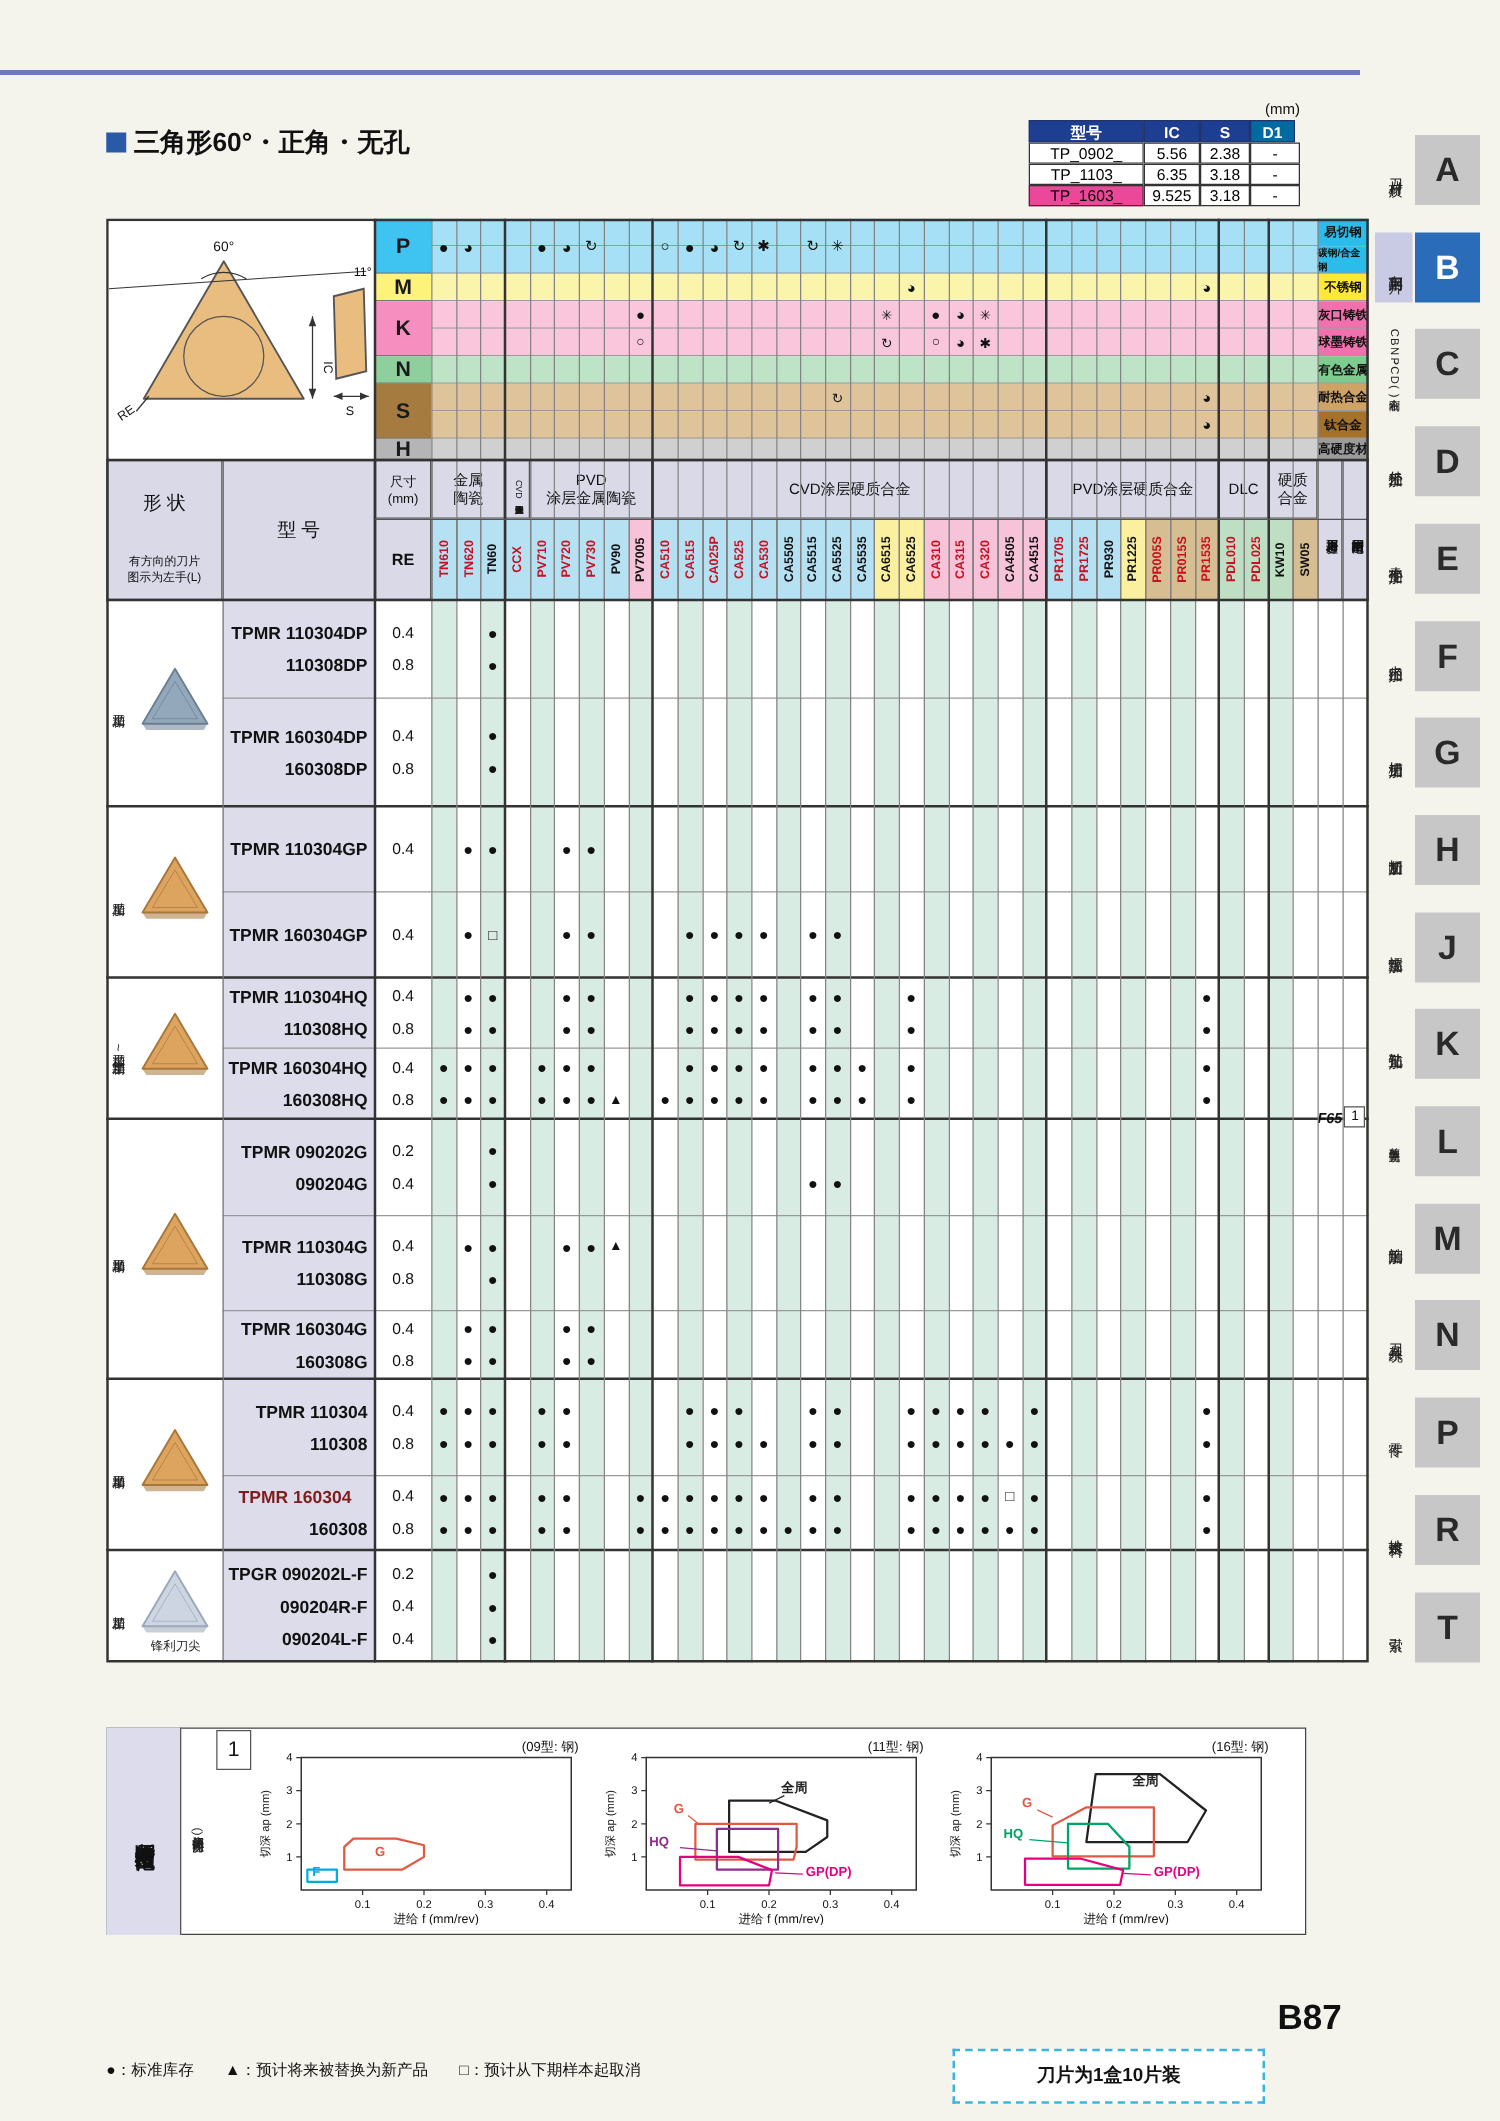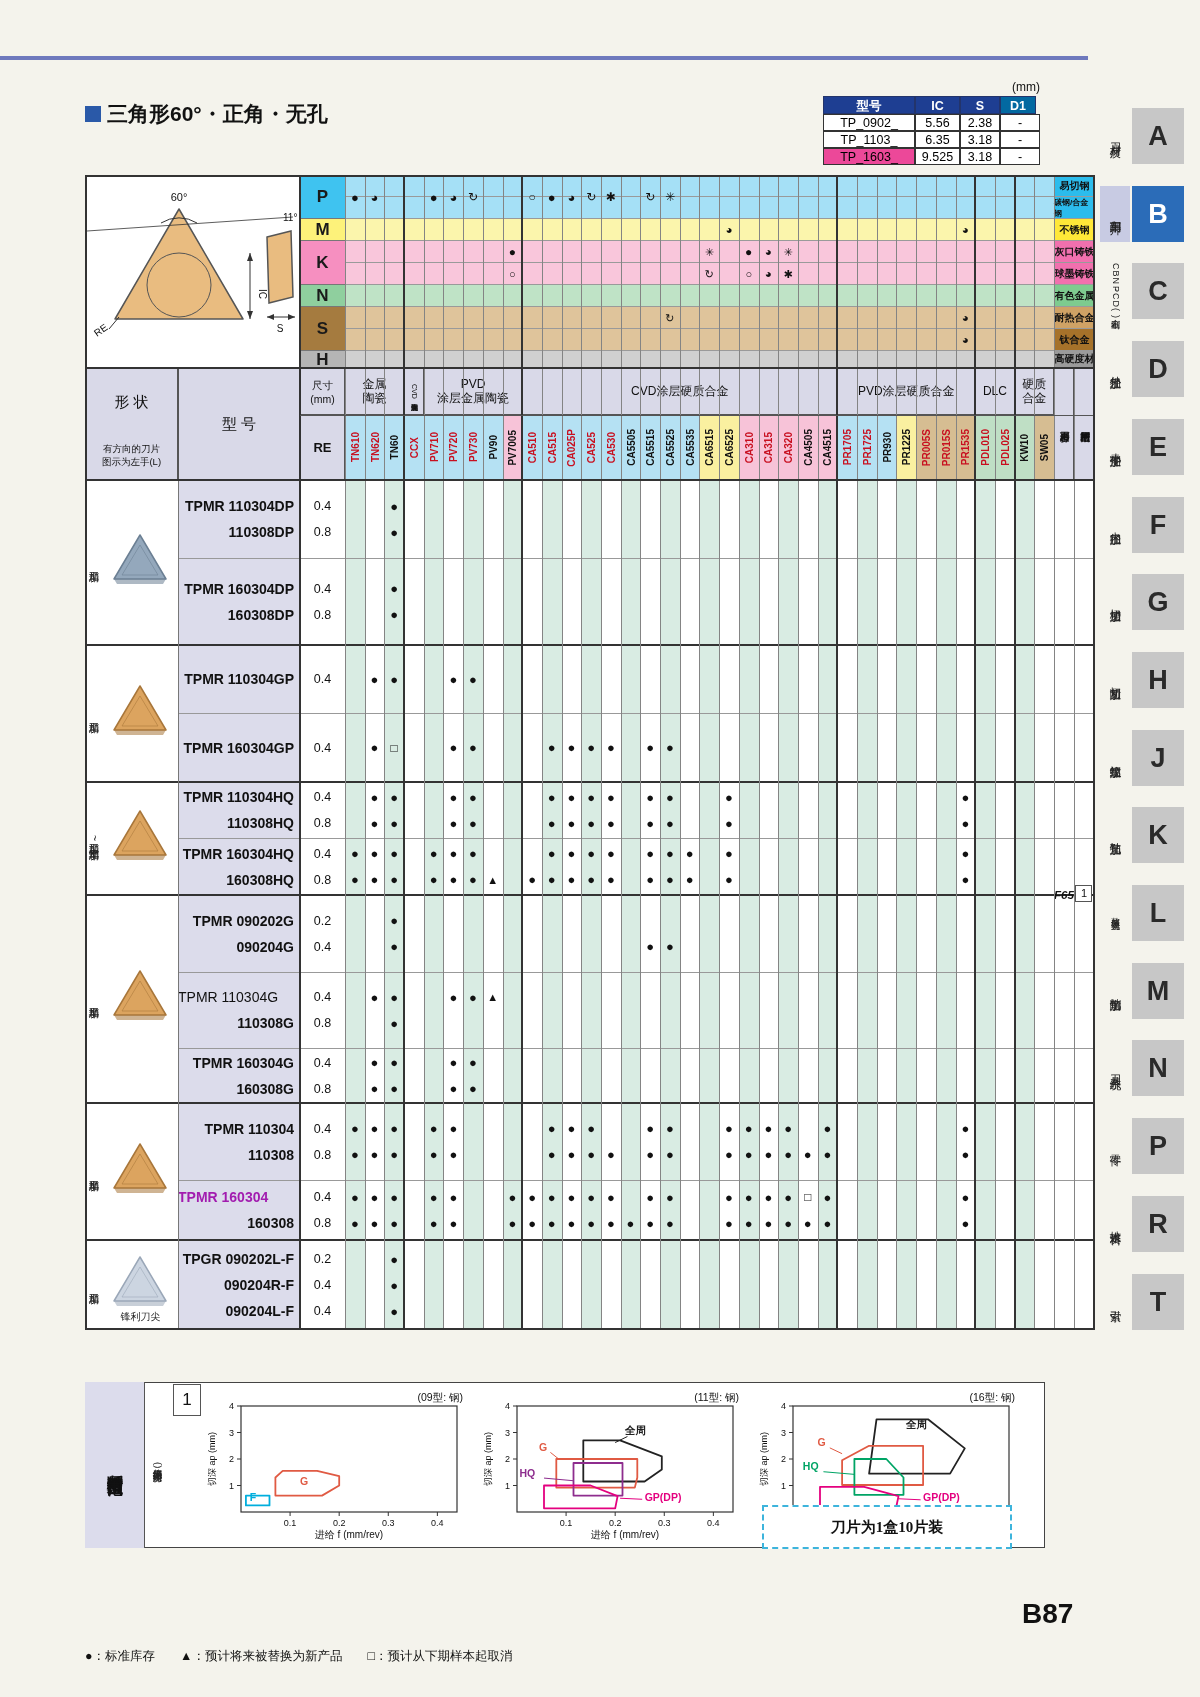--- a/index.html
+++ b/index.html
@@ -9,21 +9,21 @@
   #band{left:0;top:8px;width:1088px;height:48px;background:#c6cada;}
   #band span{position:absolute;right:16px;top:10px;font-size:25px;font-weight:bold;color:#15155e;}
   #bandline{left:0;top:56px;width:1088px;height:4px;background:#6e79bd;}
   #subtitle{left:440px;top:66px;width:600px;text-align:right;font-size:15px;color:#111;}
   #subtitle b{font-size:18px;}
   .refdot{display:inline-block;width:15px;height:15px;border-radius:50%;background:#1fb6e0;color:#fff;font-size:10px;text-align:center;line-height:15px;vertical-align:-2px;margin:0 2px;}
   #unit{left:940px;top:80px;width:100px;text-align:right;font-size:12px;color:#111;}
   #sectitle{left:85px;top:100px;font-size:21px;font-weight:bold;color:#111;display:flex;align-items:center;gap:6px;}
   #sectitle i{display:inline-block;width:16px;height:16px;background:#2a59a8;}
   #legend{left:85px;top:1648px;font-size:12.5px;color:#111;}
-  #packbox{left:762px;top:1505px;width:246px;height:40px;border:2px dashed #3db4dc;background:#fff;text-align:center;line-height:40px;font-weight:bold;font-size:15px;color:#111;font-family:Liberation Serif, serif;}
+  #packbox{left:762px;top:1639px;width:246px;height:40px;border:2px dashed #3db4dc;background:#fff;text-align:center;line-height:40px;font-weight:bold;font-size:15px;color:#111;}
   #pageno{left:1022px;top:1598px;font-size:28px;font-weight:bold;color:#111;}
   svg text{font-family:"Liberation Sans","DejaVu Sans",sans-serif;}
 </style>
 </head>
 <body>
 
 <div id="page">
   <div class="abs" id="bandline"></div>
   <div class="abs" id="unit">(mm)</div>
   <div class="abs" id="sectitle">
@@ -422,21 +422,21 @@
       <div style="position:absolute;left:85px;top:894px;width:1010px;height:2px;background:#333;"></div>
       <div style="position:absolute;left:178px;top:910.5px;width:116px;height:20px;text-align:right;font-size:14px;font-weight:bold;color:#111;line-height:20px;">TPMR 090202G</div>
       <div style="position:absolute;left:300px;top:911.5px;width:45px;height:18px;text-align:center;font-size:12.5px;color:#111;line-height:18px;">0.2</div>
       <div style="position:absolute;left:384.388px;top:911.5px;width:19.694px;height:18px;font-size:13px;color:#111;display:flex;align-items:center;justify-content:center;">●</div>
       <div style="position:absolute;left:178px;top:936.5px;width:116px;height:20px;text-align:right;font-size:14px;font-weight:bold;color:#111;line-height:20px;">090204G</div>
       <div style="position:absolute;left:300px;top:937.5px;width:45px;height:18px;text-align:center;font-size:12.5px;color:#111;line-height:18px;">0.4</div>
       <div style="position:absolute;left:384.388px;top:937.5px;width:19.694px;height:18px;font-size:13px;color:#111;display:flex;align-items:center;justify-content:center;">●</div>
       <div style="position:absolute;left:640.41px;top:937.5px;width:19.694px;height:18px;font-size:13px;color:#111;display:flex;align-items:center;justify-content:center;">●</div>
       <div style="position:absolute;left:660.104px;top:937.5px;width:19.694px;height:18px;font-size:13px;color:#111;display:flex;align-items:center;justify-content:center;">●</div>
       <div style="position:absolute;left:178px;top:972px;width:917px;height:1px;background:#999;"></div>
-      <div style="position:absolute;left:178px;top:987px;width:116px;height:20px;text-align:left;font-size:14px;font-weight:normal;color:#111;line-height:20px;">TPMR 110304G</div>
+      <div style="position:absolute;left:178px;top:987px;width:116px;height:20px;text-align:right;font-size:14px;font-weight:bold;color:#111;line-height:20px;">TPMR 110304G</div>
       <div style="position:absolute;left:300px;top:988px;width:45px;height:18px;text-align:center;font-size:12.5px;color:#111;line-height:18px;">0.4</div>
       <div style="position:absolute;left:364.694px;top:988px;width:19.694px;height:18px;font-size:13px;color:#111;display:flex;align-items:center;justify-content:center;">●</div>
       <div style="position:absolute;left:384.388px;top:988px;width:19.694px;height:18px;font-size:13px;color:#111;display:flex;align-items:center;justify-content:center;">●</div>
       <div style="position:absolute;left:443.47px;top:988px;width:19.694px;height:18px;font-size:13px;color:#111;display:flex;align-items:center;justify-content:center;">●</div>
       <div style="position:absolute;left:463.164px;top:988px;width:19.694px;height:18px;font-size:13px;color:#111;display:flex;align-items:center;justify-content:center;">●</div>
       <div style="position:absolute;left:482.858px;top:988px;width:19.694px;height:18px;font-size:11px;color:#111;display:flex;align-items:center;justify-content:center;">▲</div>
       <div style="position:absolute;left:178px;top:1013px;width:116px;height:20px;text-align:right;font-size:14px;font-weight:bold;color:#111;line-height:20px;">110308G</div>
       <div style="position:absolute;left:300px;top:1014px;width:45px;height:18px;text-align:center;font-size:12.5px;color:#111;line-height:18px;">0.8</div>
       <div style="position:absolute;left:384.388px;top:1014px;width:19.694px;height:18px;font-size:13px;color:#111;display:flex;align-items:center;justify-content:center;">●</div>
       <div style="position:absolute;left:178px;top:1048px;width:917px;height:1px;background:#999;"></div>
@@ -485,21 +485,21 @@
       <div style="position:absolute;left:640.41px;top:1145.5px;width:19.694px;height:18px;font-size:13px;color:#111;display:flex;align-items:center;justify-content:center;">●</div>
       <div style="position:absolute;left:660.104px;top:1145.5px;width:19.694px;height:18px;font-size:13px;color:#111;display:flex;align-items:center;justify-content:center;">●</div>
       <div style="position:absolute;left:719.1859999999999px;top:1145.5px;width:19.694px;height:18px;font-size:13px;color:#111;display:flex;align-items:center;justify-content:center;">●</div>
       <div style="position:absolute;left:738.88px;top:1145.5px;width:19.694px;height:18px;font-size:13px;color:#111;display:flex;align-items:center;justify-content:center;">●</div>
       <div style="position:absolute;left:758.574px;top:1145.5px;width:19.694px;height:18px;font-size:13px;color:#111;display:flex;align-items:center;justify-content:center;">●</div>
       <div style="position:absolute;left:778.268px;top:1145.5px;width:19.694px;height:18px;font-size:13px;color:#111;display:flex;align-items:center;justify-content:center;">●</div>
       <div style="position:absolute;left:797.962px;top:1145.5px;width:19.694px;height:18px;font-size:13px;color:#111;display:flex;align-items:center;justify-content:center;">●</div>
       <div style="position:absolute;left:817.656px;top:1145.5px;width:19.694px;height:18px;font-size:13px;color:#111;display:flex;align-items:center;justify-content:center;">●</div>
       <div style="position:absolute;left:955.514px;top:1145.5px;width:19.694px;height:18px;font-size:13px;color:#111;display:flex;align-items:center;justify-content:center;">●</div>
       <div style="position:absolute;left:178px;top:1180px;width:917px;height:1px;background:#999;"></div>
-      <div style="position:absolute;left:178px;top:1187px;width:116px;height:20px;text-align:left;font-size:14px;font-weight:bold;color:#a21caf;line-height:20px;">TPMR 160304</div>
+      <div style="position:absolute;left:178px;top:1187px;width:116px;height:20px;text-align:center;font-size:14px;font-weight:bold;color:#7f1d1d;line-height:20px;">TPMR 160304</div>
       <div style="position:absolute;left:300px;top:1188px;width:45px;height:18px;text-align:center;font-size:12.5px;color:#111;line-height:18px;">0.4</div>
       <div style="position:absolute;left:345px;top:1188px;width:19.694px;height:18px;font-size:13px;color:#111;display:flex;align-items:center;justify-content:center;">●</div>
       <div style="position:absolute;left:364.694px;top:1188px;width:19.694px;height:18px;font-size:13px;color:#111;display:flex;align-items:center;justify-content:center;">●</div>
       <div style="position:absolute;left:384.388px;top:1188px;width:19.694px;height:18px;font-size:13px;color:#111;display:flex;align-items:center;justify-content:center;">●</div>
       <div style="position:absolute;left:423.776px;top:1188px;width:19.694px;height:18px;font-size:13px;color:#111;display:flex;align-items:center;justify-content:center;">●</div>
       <div style="position:absolute;left:443.47px;top:1188px;width:19.694px;height:18px;font-size:13px;color:#111;display:flex;align-items:center;justify-content:center;">●</div>
       <div style="position:absolute;left:502.552px;top:1188px;width:19.694px;height:18px;font-size:13px;color:#111;display:flex;align-items:center;justify-content:center;">●</div>
       <div style="position:absolute;left:522.246px;top:1188px;width:19.694px;height:18px;font-size:13px;color:#111;display:flex;align-items:center;justify-content:center;">●</div>
       <div style="position:absolute;left:541.94px;top:1188px;width:19.694px;height:18px;font-size:13px;color:#111;display:flex;align-items:center;justify-content:center;">●</div>
       <div style="position:absolute;left:561.634px;top:1188px;width:19.694px;height:18px;font-size:13px;color:#111;display:flex;align-items:center;justify-content:center;">●</div>

